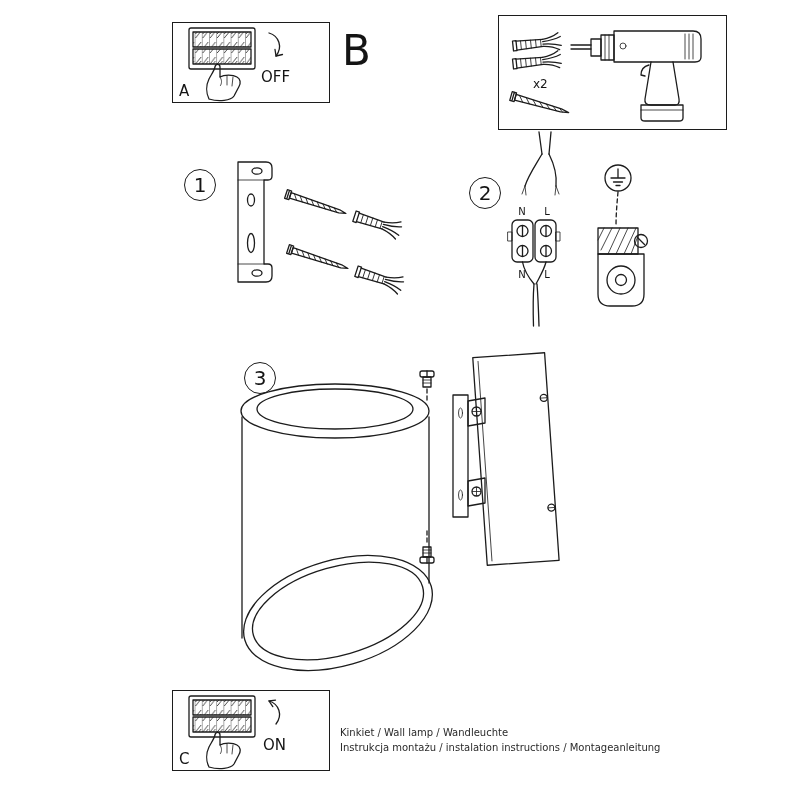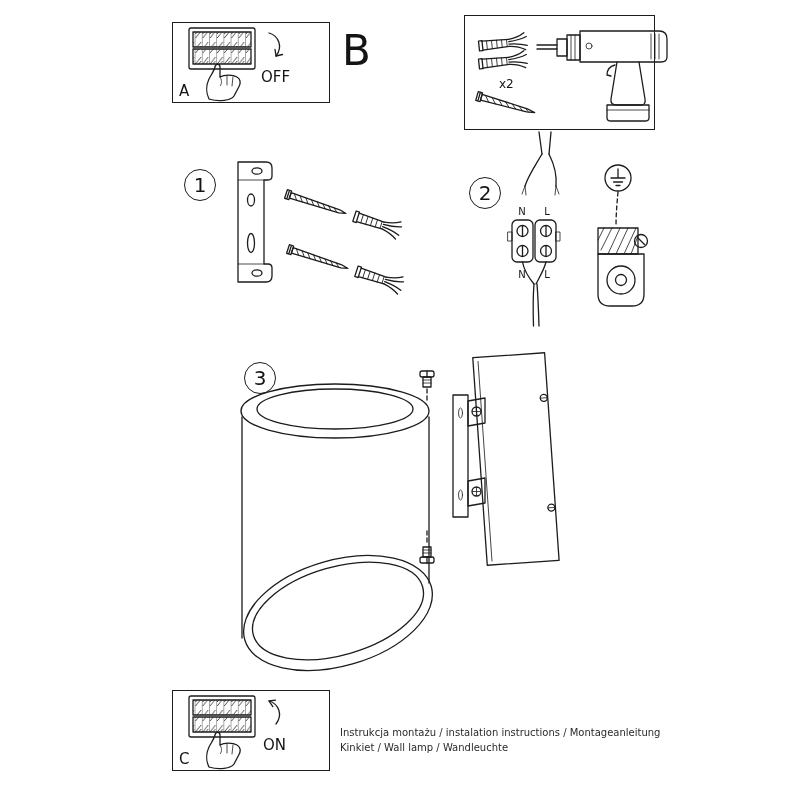--- a/index.html
+++ b/index.html
@@ -44,21 +44,21 @@
         <path d="M96,10 C106,13 110,24 103,33"></path>
         <path d="M103,33 L102,26.5 M103,33 L109.5,31.5"></path>
       </g>
       <text x="6" y="73" font-size="15">A</text>
       <text x="88" y="59" font-size="15">OFF</text>
     </svg>
   </div>
 
   <div class="bigletter" style="left:342px;top:26px">B</div>
 
-  <div class="abs box" style="left:464px;top:15px;width:191px;height:115px">
+  <div class="abs box" style="left:498px;top:15px;width:229px;height:115px">
     <svg width="226" height="112" viewBox="0 0 226 112">
       <defs>
         <g id="dowelT" class="ln">
           <rect x="0" y="-5" width="3.5" height="10"></rect>
           <path d="M3.5,-4.5 L30,-3.5 M3.5,4.5 L30,3.5"></path>
           <path class="lt" d="M8,-4.3 V4.3 M13,-4.1 V4.1 M18,-4 V4 M23,-3.8 V3.8 M28,-3.6 V3.6"></path>
           <path d="M30,-3.5 C37,-4 42,-6 46,-8.5 M30,3.5 C37,4 42,6 46,8.5 M30,-1.2 C37,-1.5 43,-2.5 48,-4.5 M30,1.2 C37,1.5 43,2.5 48,4.5"></path>
         </g>
       </defs>
       <use href="#dowelT" transform="translate(14,30) rotate(-6)"></use>
@@ -237,17 +237,17 @@
       <g class="ln">
         <path d="M103,33 C110,24 106,13 96,10"></path>
         <path d="M96,10 L102.5,9.2 M96,10 L99.8,15.6"></path>
       </g>
       <text x="6" y="73" font-size="15">C</text>
       <text x="90" y="59" font-size="15">ON</text>
     </svg>
   </div>
 
   <div class="footer" style="left:340px;top:726px">
+    <div>Kinkiet / Wall lamp / Wandleuchte</div>
     <div>Instrukcja montażu / instalation instructions / Montageanleitung</div>
-    <div>Kinkiet / Wall lamp / Wandleuchte</div>
   </div>
 
 </div>
 
 </body></html>

